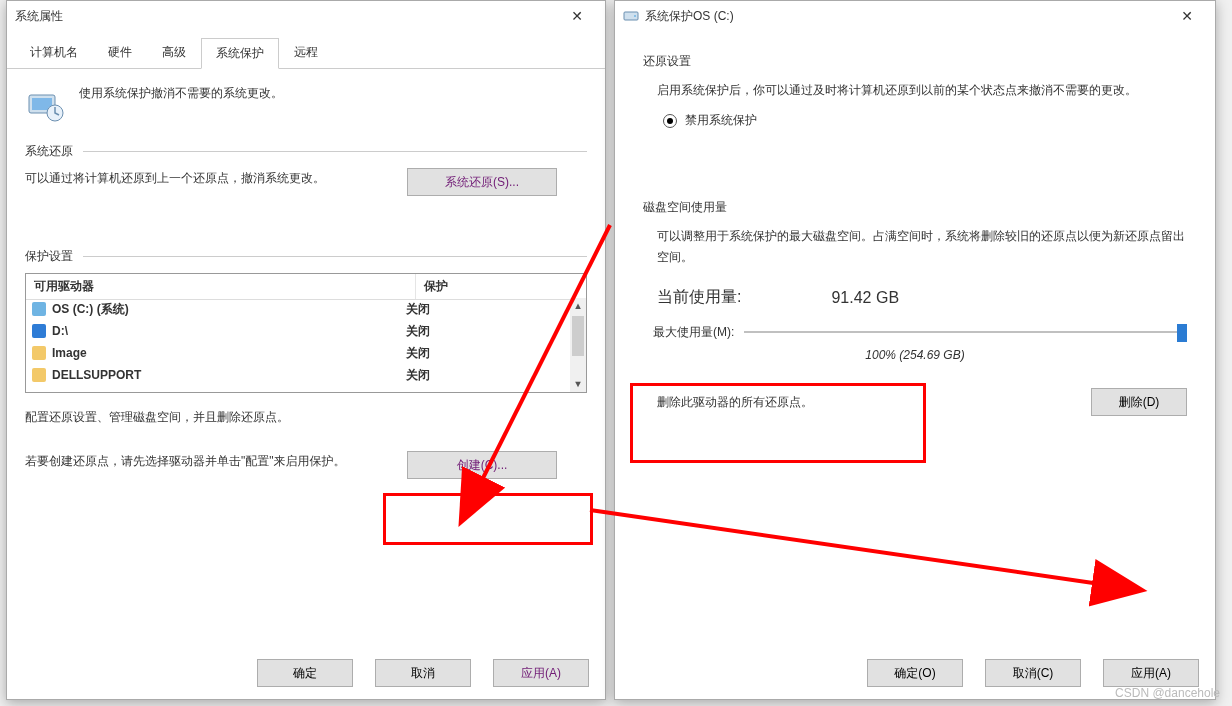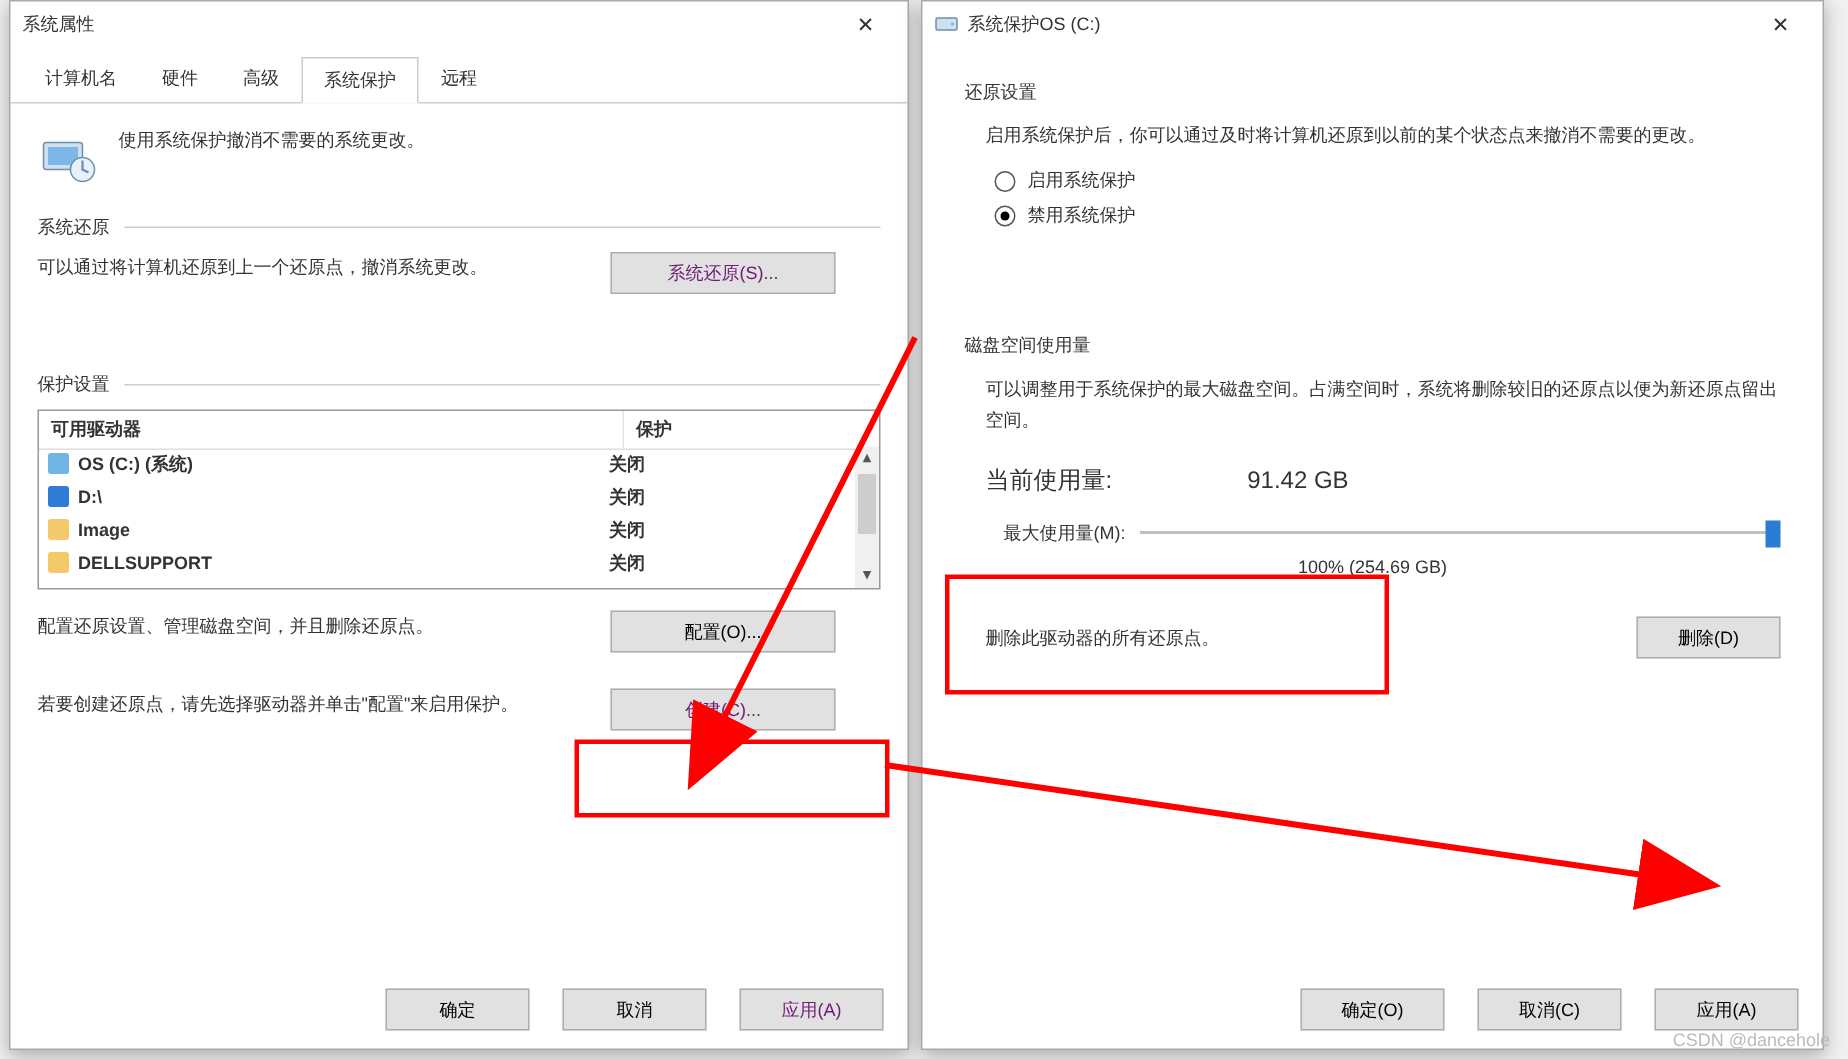--- a/index.html
+++ b/index.html
@@ -55,21 +55,21 @@
   .desc { font-size: 12px; line-height: 1.7; margin: 4px 0 12px 0; }
   .radio-row { display: flex; align-items: center; gap: 8px; margin: 6px 0 6px 20px; font-size: 12px; }
   .radio { width: 14px; height: 14px; border: 1px solid #555; border-radius: 50%; display: inline-flex; align-items: center; justify-content: center; }
   .radio.checked::after { content: ''; width: 6px; height: 6px; background: #000; border-radius: 50%; }
 
   .usage-row { display: flex; gap: 90px; align-items: center; font-size: 16px; padding: 8px 0; }
   .slider-wrap { display: flex; align-items: center; gap: 10px; margin: 6px 0; }
   .slider-track { position: relative; flex: 1; height: 20px; }
   .slider-track .track { position: absolute; left: 0; right: 0; top: 9px; height: 2px; background: #c0c0c0; }
   .slider-track .thumb { position: absolute; right: 0; top: 2px; width: 10px; height: 18px; background: #2b7cd3; }
-  .slider-value { text-align: center; font-size: 12px; margin-top: 4px; }
+  .slider-value { text-align: center; font-size: 12px; margin-top: 4px; font-style: italic; }
 
   .delete-row { display: flex; align-items: center; justify-content: space-between; margin-top: 26px; font-size: 12px; }
 
   
   .annot-box { position: absolute; border: 3px solid #ff0000; pointer-events: none; }
   .box-configure { left: 383px; top: 493px; width: 210px; height: 52px; }
   .box-usage { left: 630px; top: 383px; width: 296px; height: 80px; }
 
   .watermark { position: absolute; right: 12px; bottom: 6px; font-size: 12px; color: #bbb; }
 
@@ -158,23 +158,20 @@
       </div>
       <div class="scroll-gutter">
         <div class="arrow">▴</div>
         <div class="thumb"></div>
         <div class="arrow" style="position:absolute;bottom:0">▾</div>
       </div>
     </div>
 
     <div class="two-col" style="margin-top:14px">
       <div class="text">配置还原设置、管理磁盘空间，并且删除还原点。</div>
-      <div class="btncol">
-        <button class="winbtn">配置(O)...</button>
-      </div>
     </div>
 
     <div class="two-col" style="margin-top:24px">
       <div class="text">若要创建还原点，请先选择驱动器并单击"配置"来启用保护。</div>
       <div class="btncol">
         <button class="winbtn" disabled="">创建(C)...</button>
       </div>
     </div>
   </div>
 
@@ -195,39 +192,35 @@
       <span>系统保护OS (C:)</span>
     </span>
     <span class="close">✕</span>
   </div>
 
   <div class="panel" style="padding:18px 28px 0 28px">
     <div class="section-title">还原设置</div>
     <div class="desc" style="margin-left:14px">启用系统保护后，你可以通过及时将计算机还原到以前的某个状态点来撤消不需要的更改。</div>
 
     <div class="radio-row">
-      <span class="radio"></span>
-      <span>启用系统保护</span>
-    </div>
-    <div class="radio-row">
       <span class="radio checked"></span>
       <span>禁用系统保护</span>
     </div>
 
     <div style="height:60px"></div>
 
     <div class="section-title">磁盘空间使用量</div>
     <div class="desc" style="margin-left:14px">可以调整用于系统保护的最大磁盘空间。占满空间时，系统将删除较旧的还原点以便为新还原点留出空间。</div>
 
     <div class="usage-row" style="margin-left:14px">
       <span>当前使用量:</span>
       <span>91.42 GB</span>
     </div>
 
-    <div class="slider-wrap" style="margin-left:26px">
+    <div class="slider-wrap" style="margin-left:10px">
       <span>最大使用量(M):</span>
       <div class="slider-track">
         <div class="track"></div>
         <div class="thumb"></div>
       </div>
     </div>
     <div class="slider-value">100% (254.69 GB)</div>
 
     <div class="delete-row" style="margin-left:14px">
       <span>删除此驱动器的所有还原点。</span>

